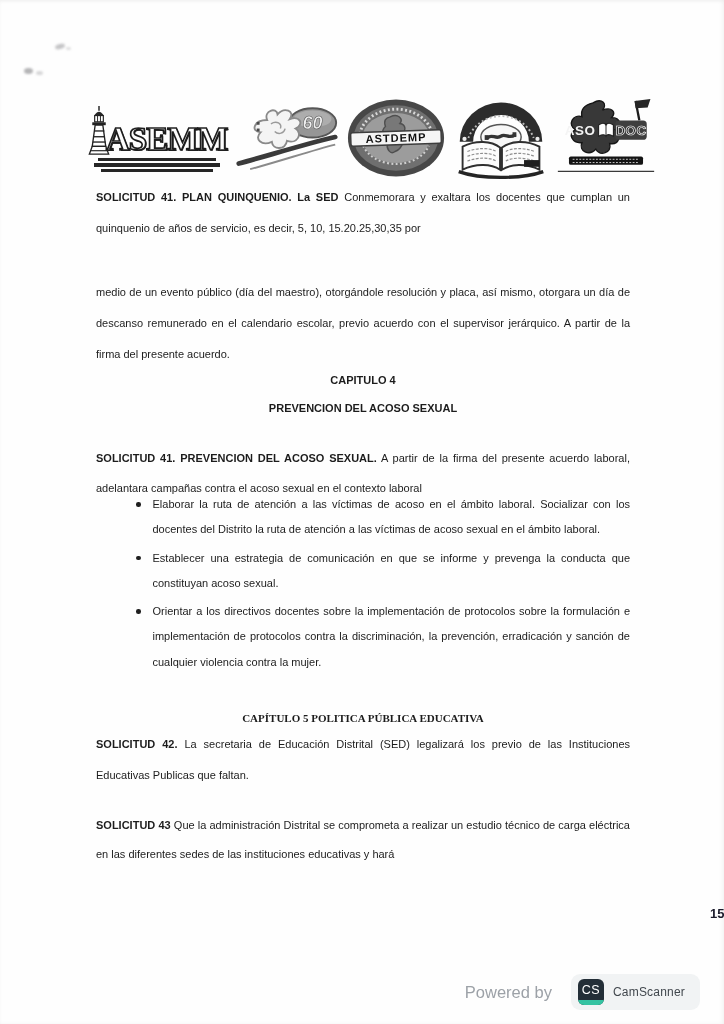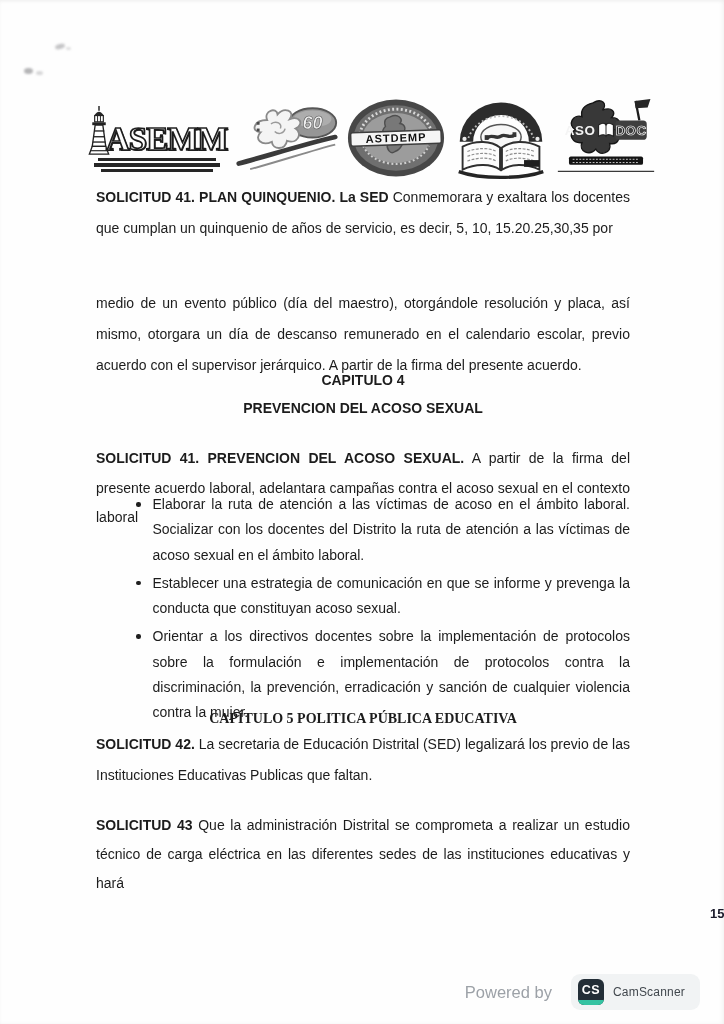--- a/index.html
+++ b/index.html
@@ -29,46 +29,46 @@
     color:#fdfdfd; -webkit-text-stroke:1.7px #1d1d1d;
     text-shadow:1px 1px 0 #2a2a2a; letter-spacing:-1px; margin-left:-6px;
   }
   .cap-bars { margin-top:2px; display:flex; flex-direction:column; align-items:center; gap:1.5px; }
   .cap-bars i { display:block; background:#262626; }
   .cap-bars i:nth-child(1){ width:118px; height:3.5px; }
   .cap-bars i:nth-child(2){ width:126px; height:4.5px; }
   .cap-bars i:nth-child(3){ width:112px; height:3.5px; }
 
   
-  .tb { position:absolute; left:96px; width:534px; font-size:14px; line-height:31px;
+  .tb { position:absolute; left:96px; width:534px; font-size:11px; line-height:31px;
         text-align:justify; color:#1c1c1c; }
   .tb b { font-weight:bold; }
   .p1 { top:182px; }
-  .p2 { top:288px; }
+  .p2 { top:277px; }
   .ch4 { top:366px; text-align:center; font-weight:bold; line-height:28px; }
   .p41 { top:444px; line-height:29.5px; }
   .bullets { top:492px; }
   .bullet { display:flex; margin-bottom:3px; }
   .dot { flex:0 0 4.5px; width:4.5px; height:4.5px; border-radius:50%; background:#1f1f1f;
          margin:10px 12px 0 40px; }
   .btxt { flex:1; line-height:25.3px; text-align:justify; }
   .ch5 { top:703px; text-align:center; font-weight:bold;font-family:Liberation Serif, serif; }
   .p42 { top:729px; line-height:30.5px; }
   .p43 { top:811px; line-height:29px; }
 
   .pagenum { position:absolute; left:671px; top:906px; font-size:13px; font-weight:bold; color:#1b1b2b;margin-left:39px; }
 
   
   .footer { position:absolute; top:974px; right:24px; display:flex; align-items:center; }
   .powered { font-size:16.5px; color:#9ca1a7; margin-right:19px; }
   .badge { display:inline-flex; align-items:center; gap:9px; background:#f1f3f4;
            border-radius:9px; padding:5px 15px 5px 7px; }
   .cs-icon { position:relative; width:26px; height:26px; border-radius:6px; background:#232e37; overflow:hidden; }
   .cs-txt { position:absolute; left:0; right:0; top:1px; height:20px; display:flex; align-items:center;
-            justify-content:center; color:#fff; font-weight:bold; font-size:12.5px; letter-spacing:0.5px; }
+            justify-content:center; color:#fff; font-weight:normal; font-size:12.5px; letter-spacing:0.5px; }
   .cs-teal { position:absolute; left:0; right:0; bottom:0; height:5.5px; background:#35c3a2; }
   .brand { font-size:12px; color:#41474d; font-weight:500; letter-spacing:0.2px; }
 
   svg text { font-family:"Liberation Sans", sans-serif; }
 </style>
 </head>
 <body>
 
 <div class="page">
 

